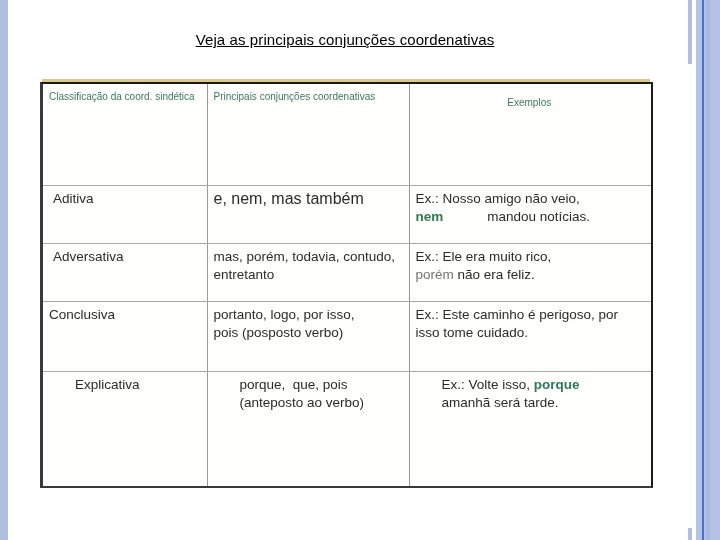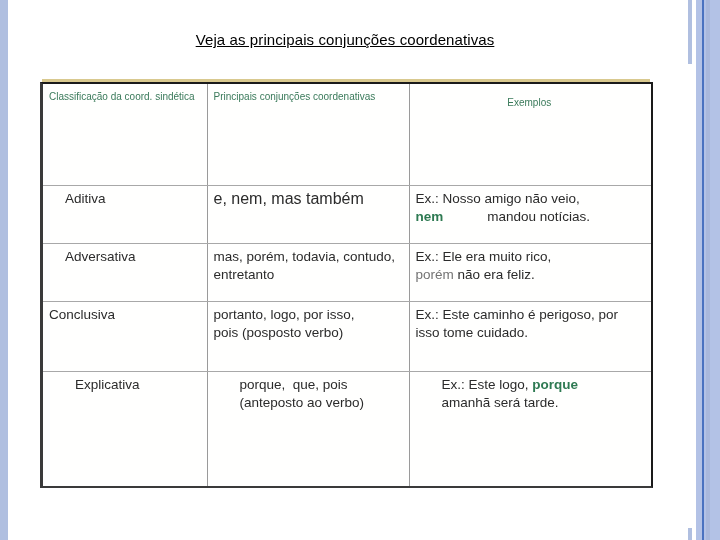--- a/index.html
+++ b/index.html
@@ -102,21 +102,21 @@
     }
     .hdr td.examples-hdr {
       text-align: center;
       padding-top: 10px;
     }
     .r1 td { height: 53px; }
     .r2 td { height: 53px; }
     .r3 td { height: 54px; }
     .r4 td { height: 65px; }
     .r5 td { height: auto; padding-left: 32px; }
-    .cls { padding-left: 22px; }
+    .cls { padding-left: 10px; }
     .big { font-size: 16px; }
     .hl { color: #737373; }
     .hl-bold { color: #2e7a52; font-weight: bold; }
     .gap { display: inline-block; width: 44px; }
   </style>
 </head>
 <body>
 
 <div class="bar-left"></div>
 <div class="bar-right-thin-top"></div>
@@ -157,17 +157,17 @@
 
     <tr class="r4">
       <td>Conclusiva</td>
       <td><span>portanto, logo, por isso,</span><br><span>pois (posposto verbo)</span></td>
       <td>Ex.: Este caminho é perigoso, por isso tome cuidado.</td>
     </tr>
 
     <tr class="r5">
       <td>Explicativa</td>
       <td><span style="white-space:pre">porque,  que, pois</span><br><span>(anteposto ao verbo)</span></td>
-      <td><span style="white-space:pre">Ex.: Este logo, </span><span class="hl-bold">porque</span><br><span>amanhã será tarde.</span></td>
+      <td><span style="white-space:pre">Ex.: Volte isso, </span><span class="hl-bold">porque</span><br><span>amanhã será tarde.</span></td>
     </tr>
   </tbody>
     </table>
 </div>
 
 </body></html>

